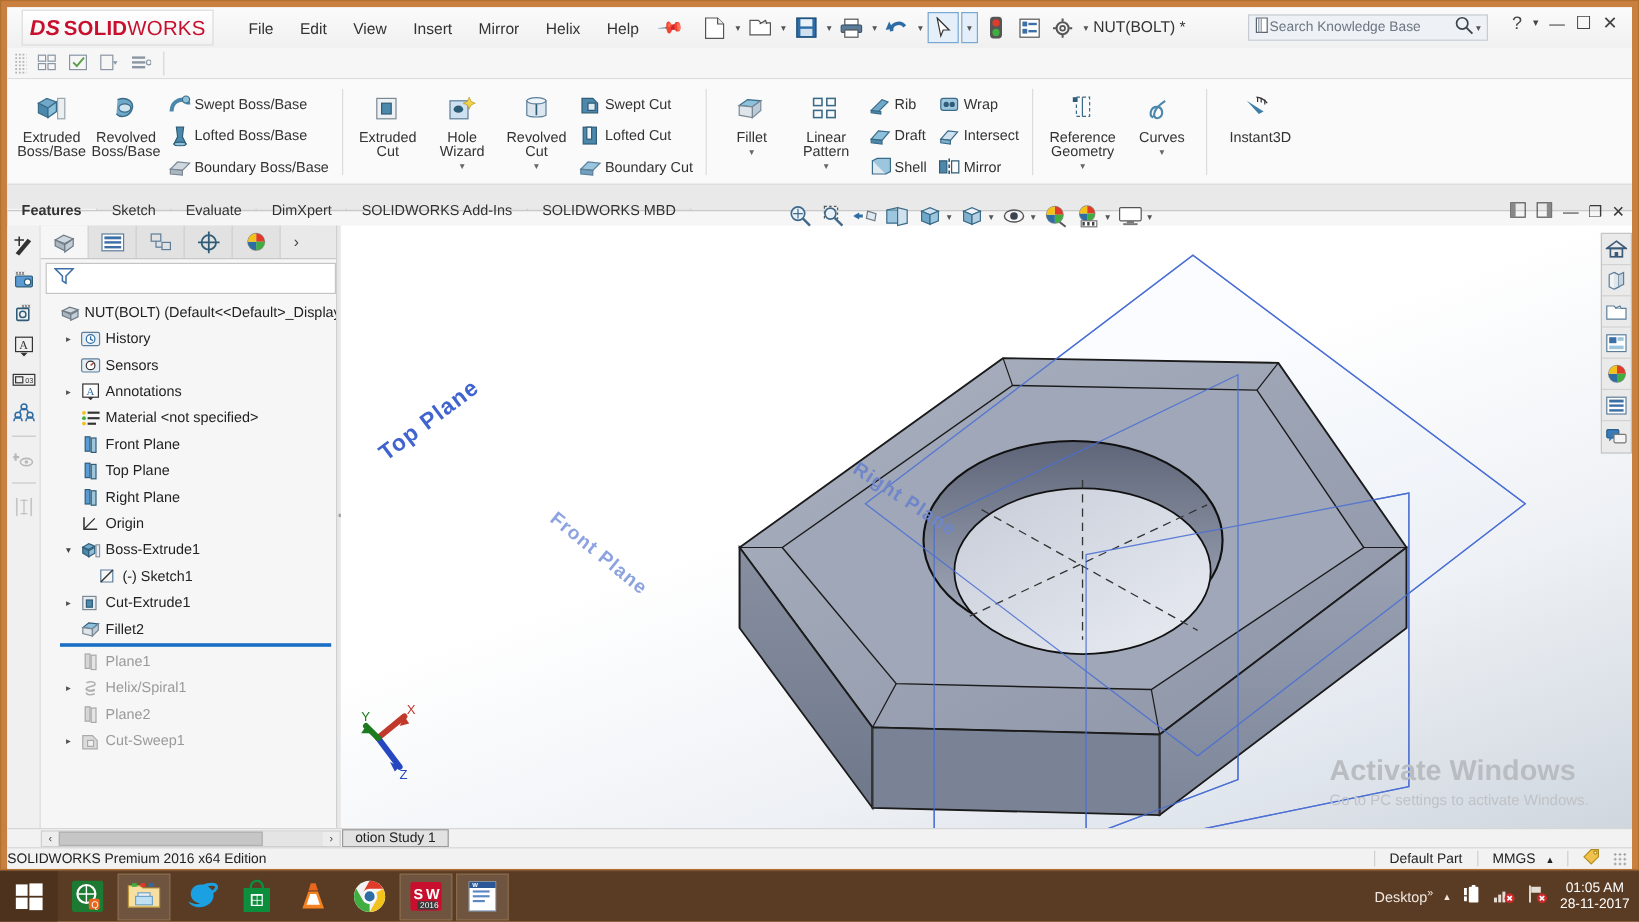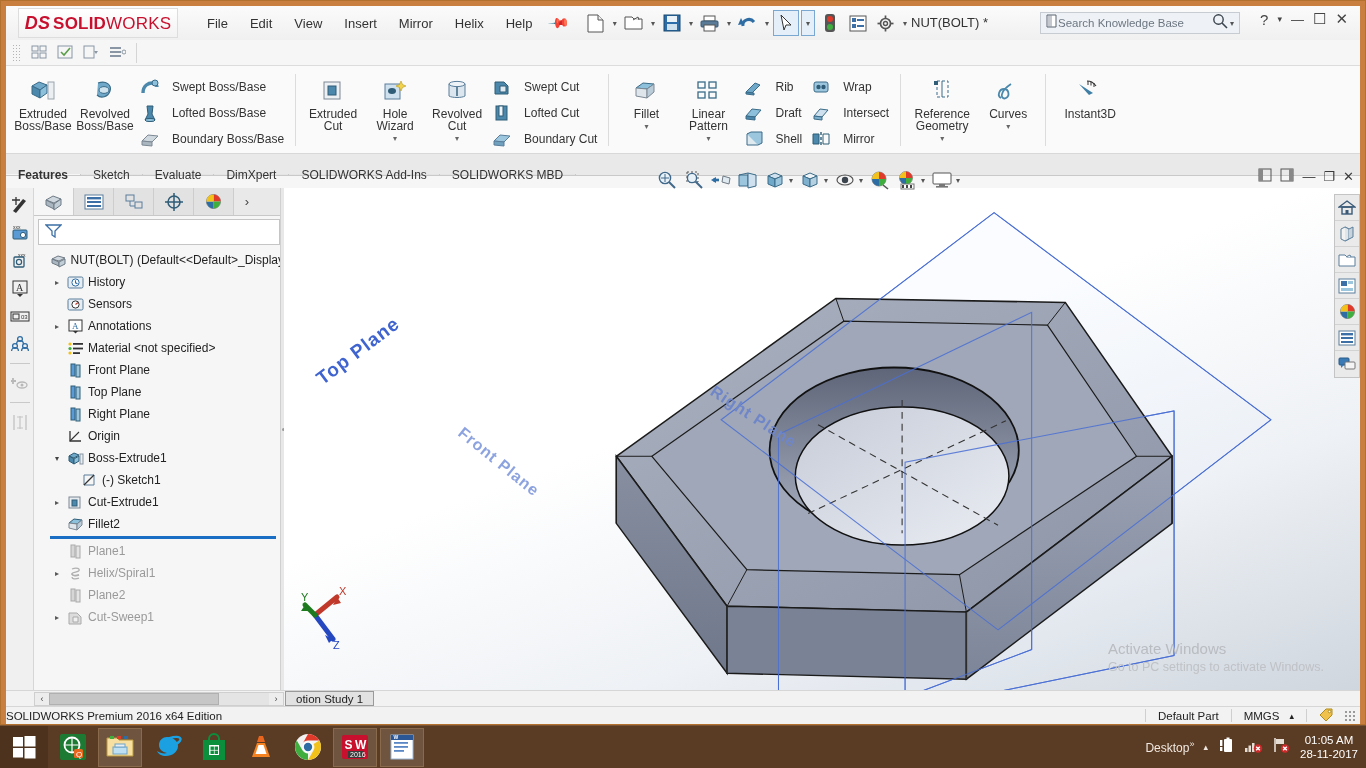--- a/index.html
+++ b/index.html
@@ -87,21 +87,21 @@
   .big {
     width: 62px; display:flex; flex-direction:column; align-items:center;
     padding-top: 6px; cursor:default;
   }
   .big .glyph { height: 30px; display:flex; align-items:center; }
   .big .lbl { font-size: 12px; color:#333; text-align:center; line-height: 12px; margin-top:2px; }
   .big .car { font-size: 8px; color:#666; margin-top: 2px; }
   .stack { display:flex; flex-direction:column; justify-content:flex-start; padding-top:4px; }
   .stack-item { display:flex; align-items:center; height: 26px; padding: 0 5px 0 2px; }
   .stack-item .sg { width: 24px; display:flex; justify-content:center; }
-  .stack-item .sl { font-size: 12px; color:#333; margin-left: 10px; white-space:nowrap;}
+  .stack-item .sl { font-size: 12px; color:#333; margin-left: 0; white-space:nowrap;}
 
   
   .tabbar { height: 22px; background:#e9e9e9; display:flex; align-items:stretch; border-bottom:1px solid #c9c9c9;}
   .tab {
     display:flex; align-items:center; padding: 0 12px; font-size: 12px; color:#333;
     border-right: 1px solid #c9c9c9; background:#e4e4e4;margin-top:20px;
   }
   .tab.active { background:#f6f6f6; font-weight: bold; }
 
   
@@ -146,21 +146,21 @@
       background: linear-gradient(160deg, #ffffff 0%, #ffffff 42%, #eef1f5 70%, #cfd6de 100%); }
 
   
   .rdock { position:absolute; right: 0; top: 6px; width: 26px; background:#eaeaea;
            border:1px solid #c4c4c4; display:flex; flex-direction:column; z-index:11;}
   .rdock .ri { height: 26px; display:flex; align-items:center; justify-content:center; border-bottom:1px solid #d2d2d2;}
   .rdock .ri:last-child { border-bottom:0; }
 
   
   .watermark { position:absolute; right: 36px; bottom: 18px; text-align:left; z-index: 5;}
-  .wm1 { font-size: 15px; color: #b9bcc1; }
+  .wm1 { font-size: 24px; color: #b9bcc1; font-weight: bold; }
   .wm2 { font-size: 12.5px; color: #bfc2c6; margin-top: 3px; }
 
   
   .bottombar { position:absolute; left:0; right:0; bottom: 18px; height: 16px; display:flex; align-items:center; background:#f2f2f2; border-top:1px solid #d6d6d6;}
   .hscroll { width: 250px; height: 14px; margin-left:28px; display:flex; align-items:center; background:#ededed; border:1px solid #cfcfcf;}
   .hs-ar { width: 14px; text-align:center; font-size: 9px; color:#444; }
   .hs-track { flex:1; height: 12px; background:#e4e4e4; position:relative;}
   .hs-thumb { position:absolute; left:0; top:0; width: 170px; height: 12px; background:#c6c6c6; border:1px solid #b0b0b0;}
   .mstudy { height: 15px; border:1px solid #9a9a9a; background:#e2e2e2; font-size: 11.5px; color:#222;
             padding: 0 10px; display:flex; align-items:center; margin-left: 1px;}

